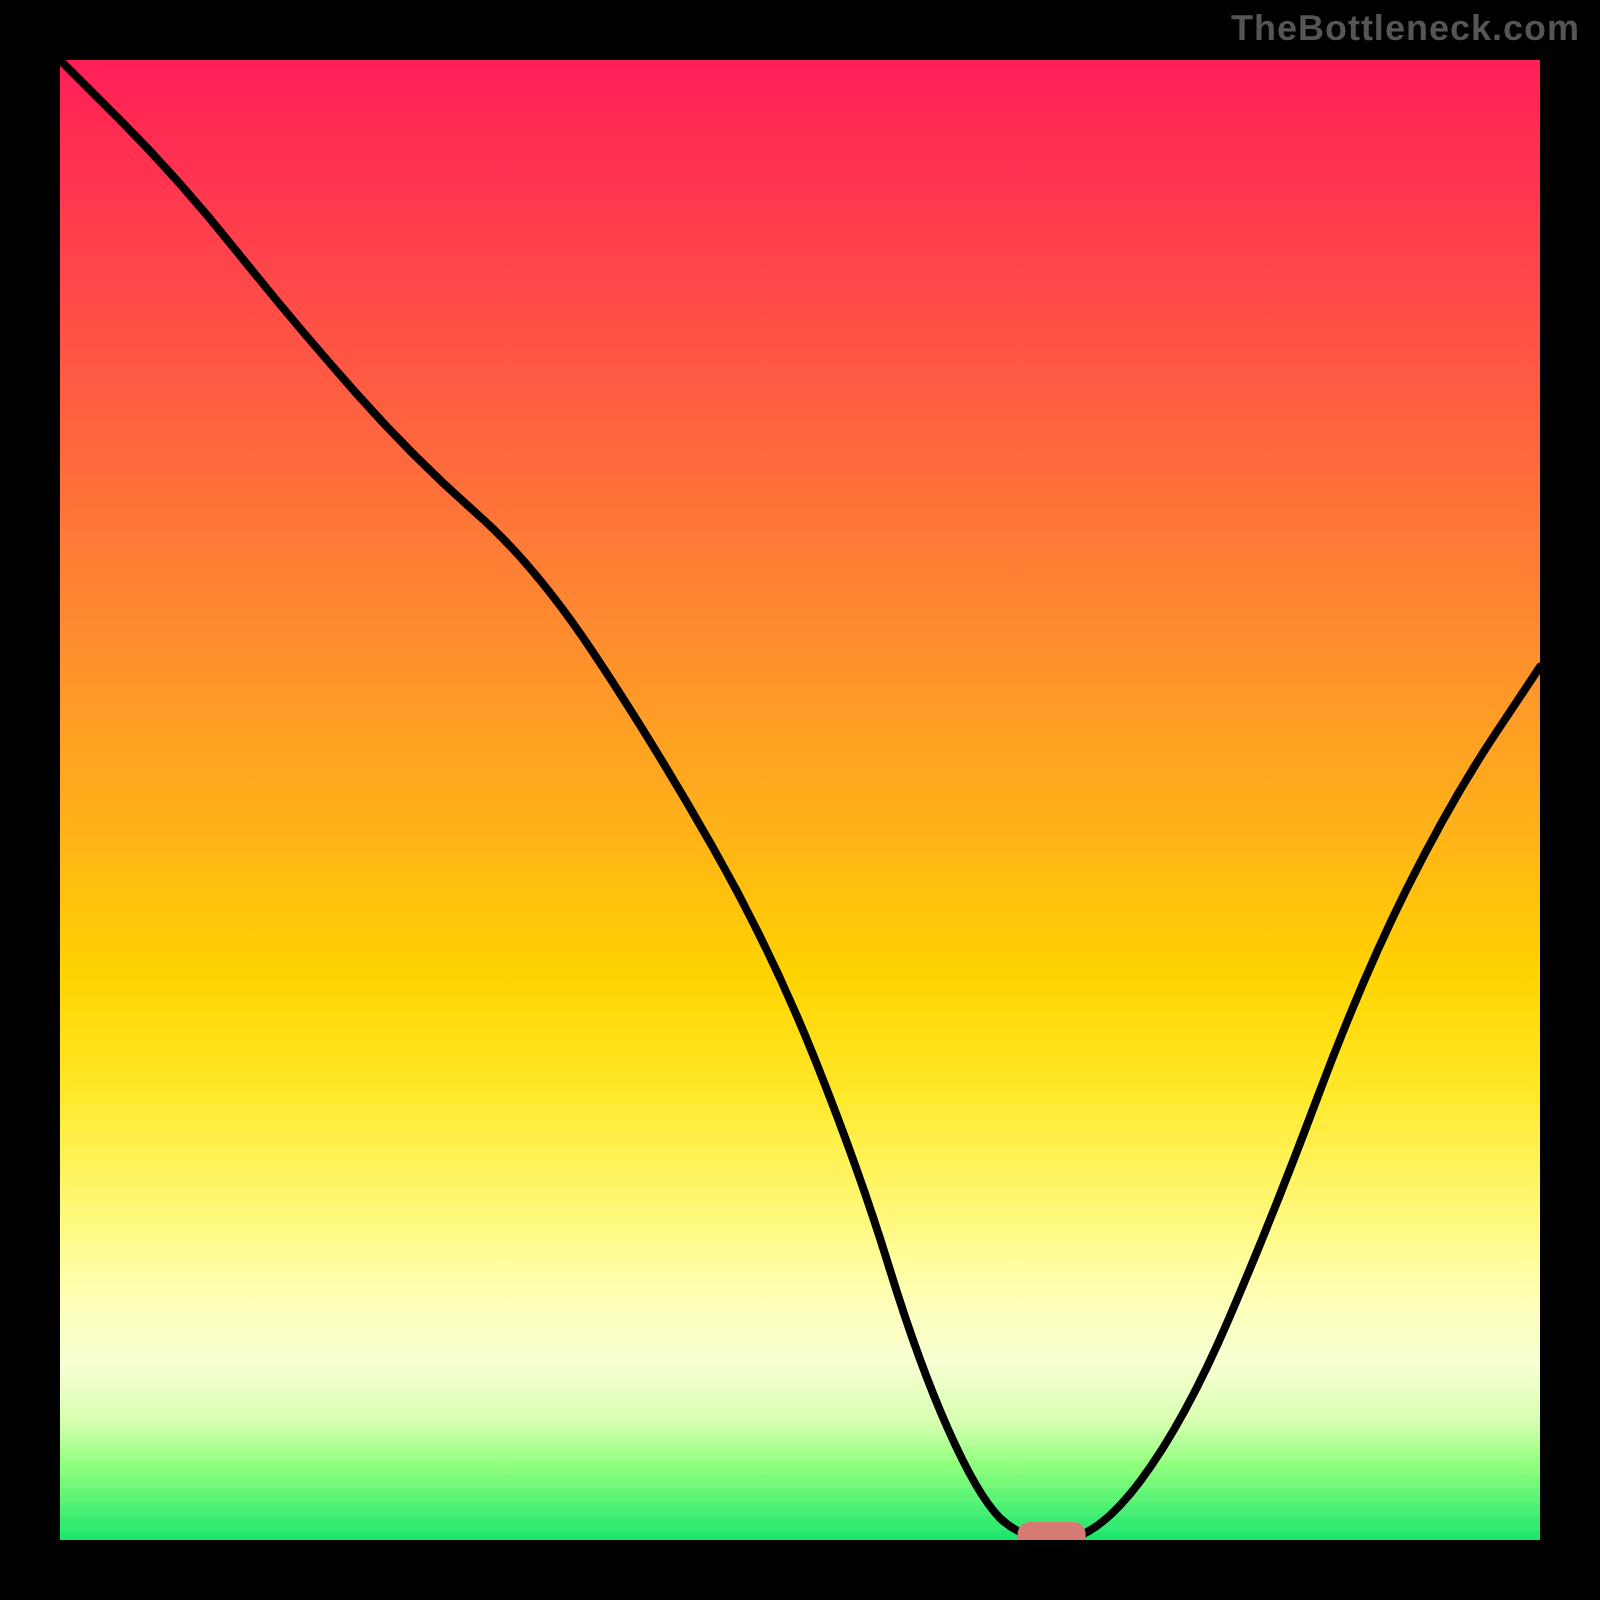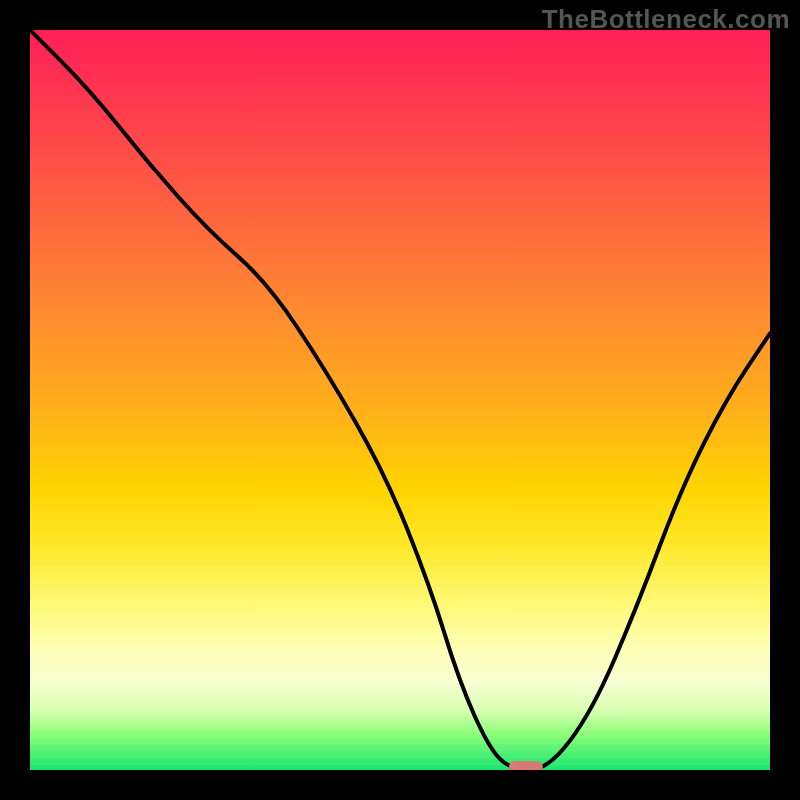--- a/index.html
+++ b/index.html
@@ -15,21 +15,21 @@
     position: relative;
     width: 800px;
     height: 800px;
     background: #000;
   }
   .watermark {
     position: absolute;
     top: 4px;
     right: 10px;
     color: #555;
-    font-size: 26px;
+    font-size: 18px;
     font-weight: 600;
     letter-spacing: 0.5px;
     z-index: 10;
     user-select: none;
   }
   .plot-area {
     position: absolute;
     left: 30px;
     top: 30px;
     width: 740px;

